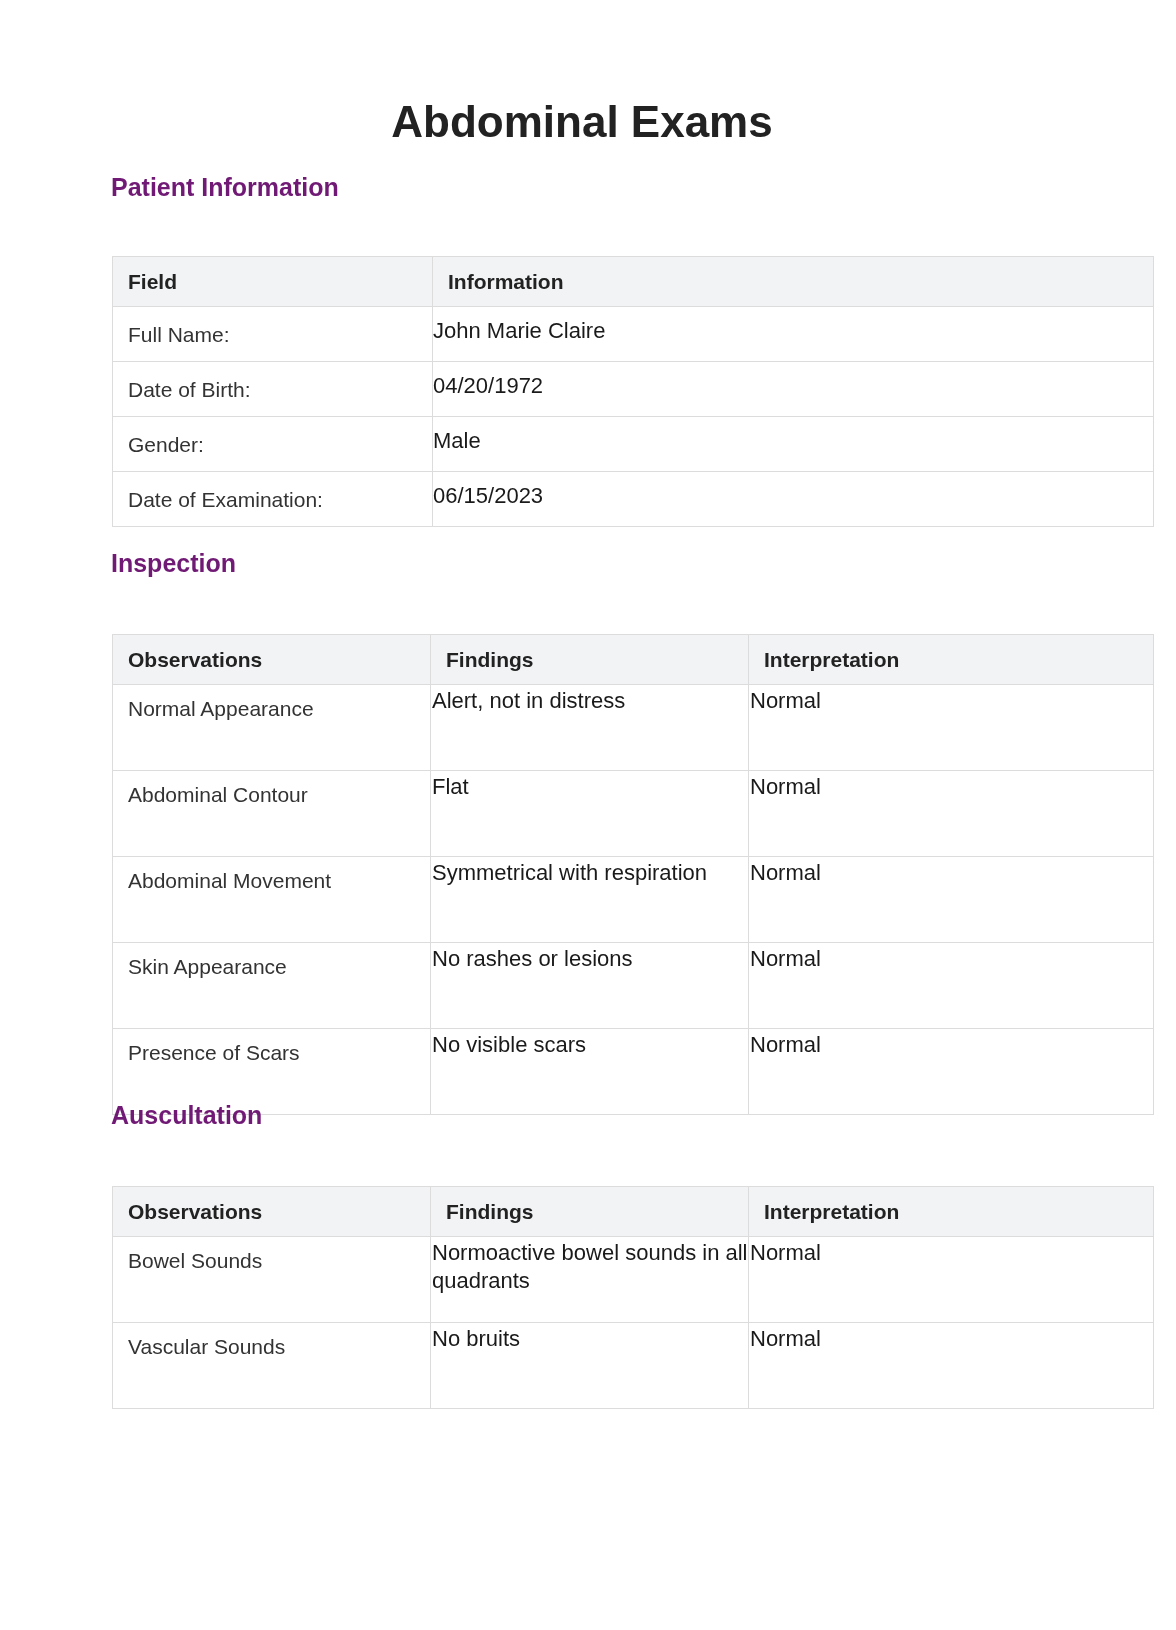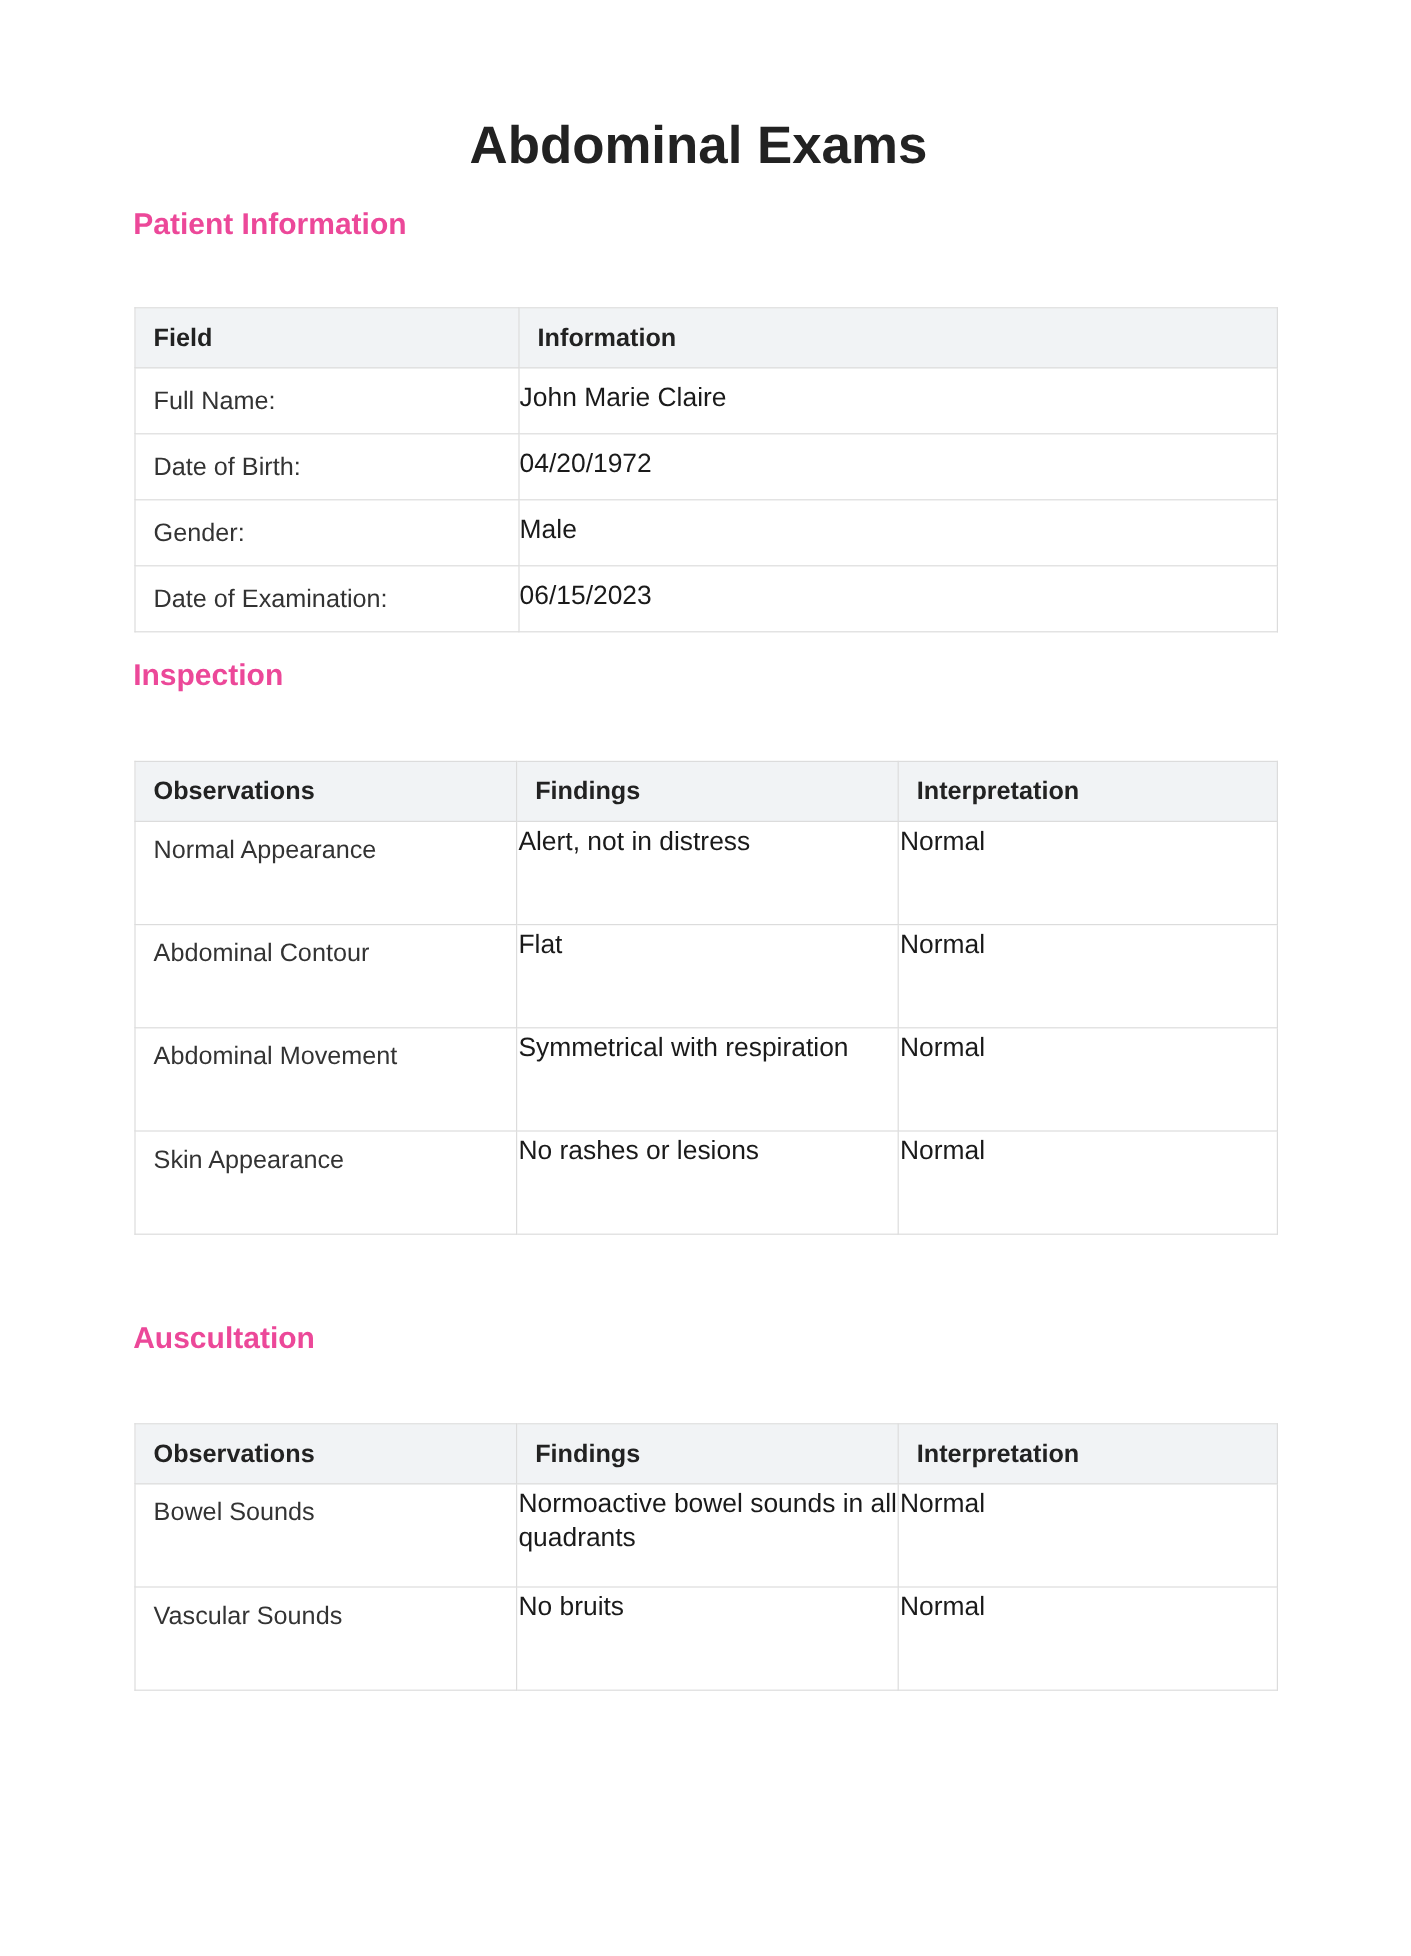--- a/index.html
+++ b/index.html
@@ -7,24 +7,24 @@
     width: 1176px; height: 1630px; position: relative; overflow: hidden;
     font-family: "Liberation Sans", sans-serif; color: #222222;
   }
   .title {
     position: absolute; left: 0; width: 1164px; top: 96px;
     text-align: center; font-size: 44px; font-weight: bold; color: #222222;
     margin: 0; line-height: 52px;
   }
   .section-title {
     position: absolute; left: 111px; font-size: 25px; font-weight: bold;
-    color: #ec4899; margin: 0; line-height: 30px;
+    color: #701a75; margin: 0; line-height: 30px;
   }
   table {
-    position: absolute; left: 112px; width: 953px;
+    position: absolute; left: 112px; width: 1042px;
     border-collapse: collapse; table-layout: fixed;
   }
   th, td {
     border: 1.5px solid #dcdcdc; vertical-align: top; padding: 0;
   }
   th {
     background: #f1f3f5; text-align: left; font-weight: bold;
     font-size: 21px; color: #222222; height: 49px; vertical-align: middle;
     padding-left: 15px;
   }
@@ -110,20 +110,25 @@
     <tr>
       <td class="label">Abdominal Movement</td>
       <td class="value">Symmetrical with respiration</td>
       <td class="value">Normal</td>
     </tr>
     <tr>
       <td class="label">Skin Appearance</td>
       <td class="value">No rashes or lesions</td>
       <td class="value">Normal</td>
     </tr>
+    <tr>
+      <td class="label">Presence of Scars</td>
+      <td class="value">No visible scars</td>
+      <td class="value">Normal</td>
+    </tr>
   </tbody>
 </table>
 
 <h2 class="section-title" style="top:1100px;">Auscultation</h2>
 <table id="auscultation-table" class="obs-table">
   <colgroup>
       <col style="width:318px">
       <col style="width:318px">
       <col>
     </colgroup>

